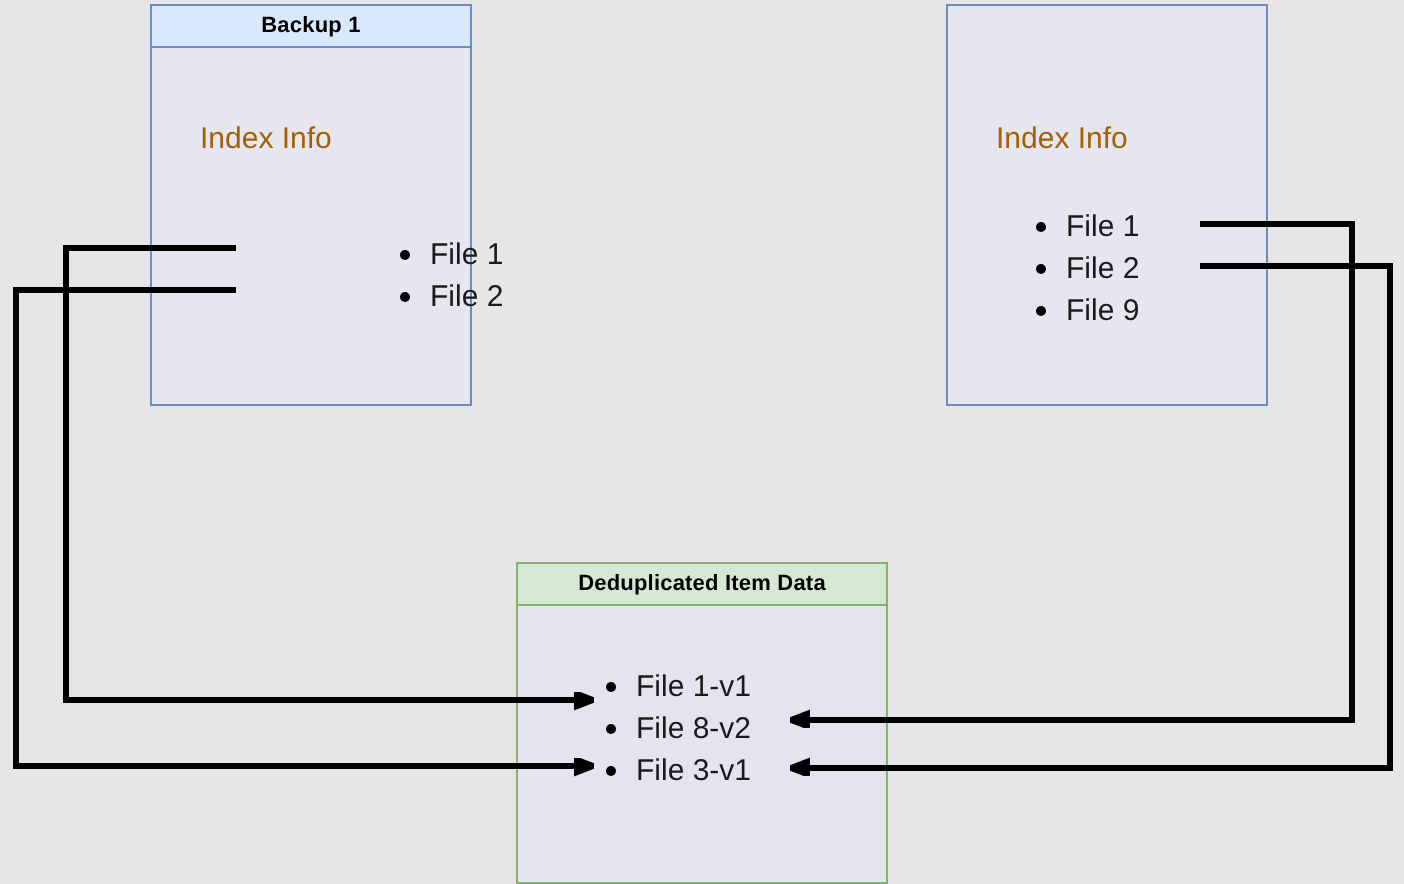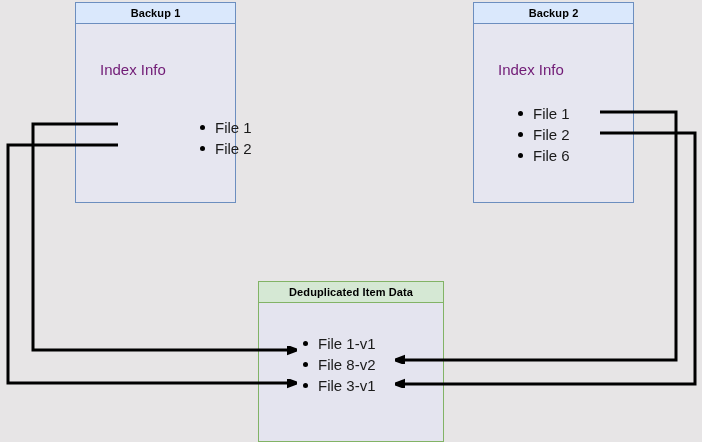--- a/index.html
+++ b/index.html
@@ -47,21 +47,21 @@
     background: #e4e4ef;
     border: 1px solid #82b366;
   }
   .box-green .box-header {
     background: #d5e8d4;
     border-bottom: 1px solid #82b366;
   }
   .index-label {
     position: absolute;
     font-size: 15px;
-    color: #701a75;
+    color: #a16207;
     white-space: nowrap;
   }
   .bullet-list {
     position: absolute;
     margin: 0;
     padding: 0;
     list-style: none;
   }
   .bullet-list li {
     position: relative;
@@ -105,26 +105,25 @@
   <div class="box" style="left:75px; top:2px; width:161px; height:201px;">
     <div class="box-header">Backup 1</div>
     <div class="index-label" style="left:24px; top:58px;">Index Info</div>
     <ul class="bullet-list" style="left:120px; top:114px;">
       <li>File 1</li>
       <li>File 2</li>
     </ul>
   </div>
 
   <div class="box" style="left:473px; top:2px; width:161px; height:201px;">
-    <div class="box-header">Backup 2</div>
     <div class="index-label" style="left:24px; top:58px;">Index Info</div>
     <ul class="bullet-list" style="left:40px; top:100px;">
       <li>File 1</li>
       <li>File 2</li>
-      <li>File 6</li>
+      <li>File 9</li>
     </ul>
   </div>
 
   <div class="box box-green" style="left:258px; top:281px; width:186px; height:161px;text-align:center;">
     <div class="box-header">Deduplicated Item Data</div>
     <ul class="bullet-list" style="left:40px; top:51px;">
       <li>File 1-v1</li>
       <li>File 8-v2</li>
       <li>File 3-v1</li>
     </ul>

